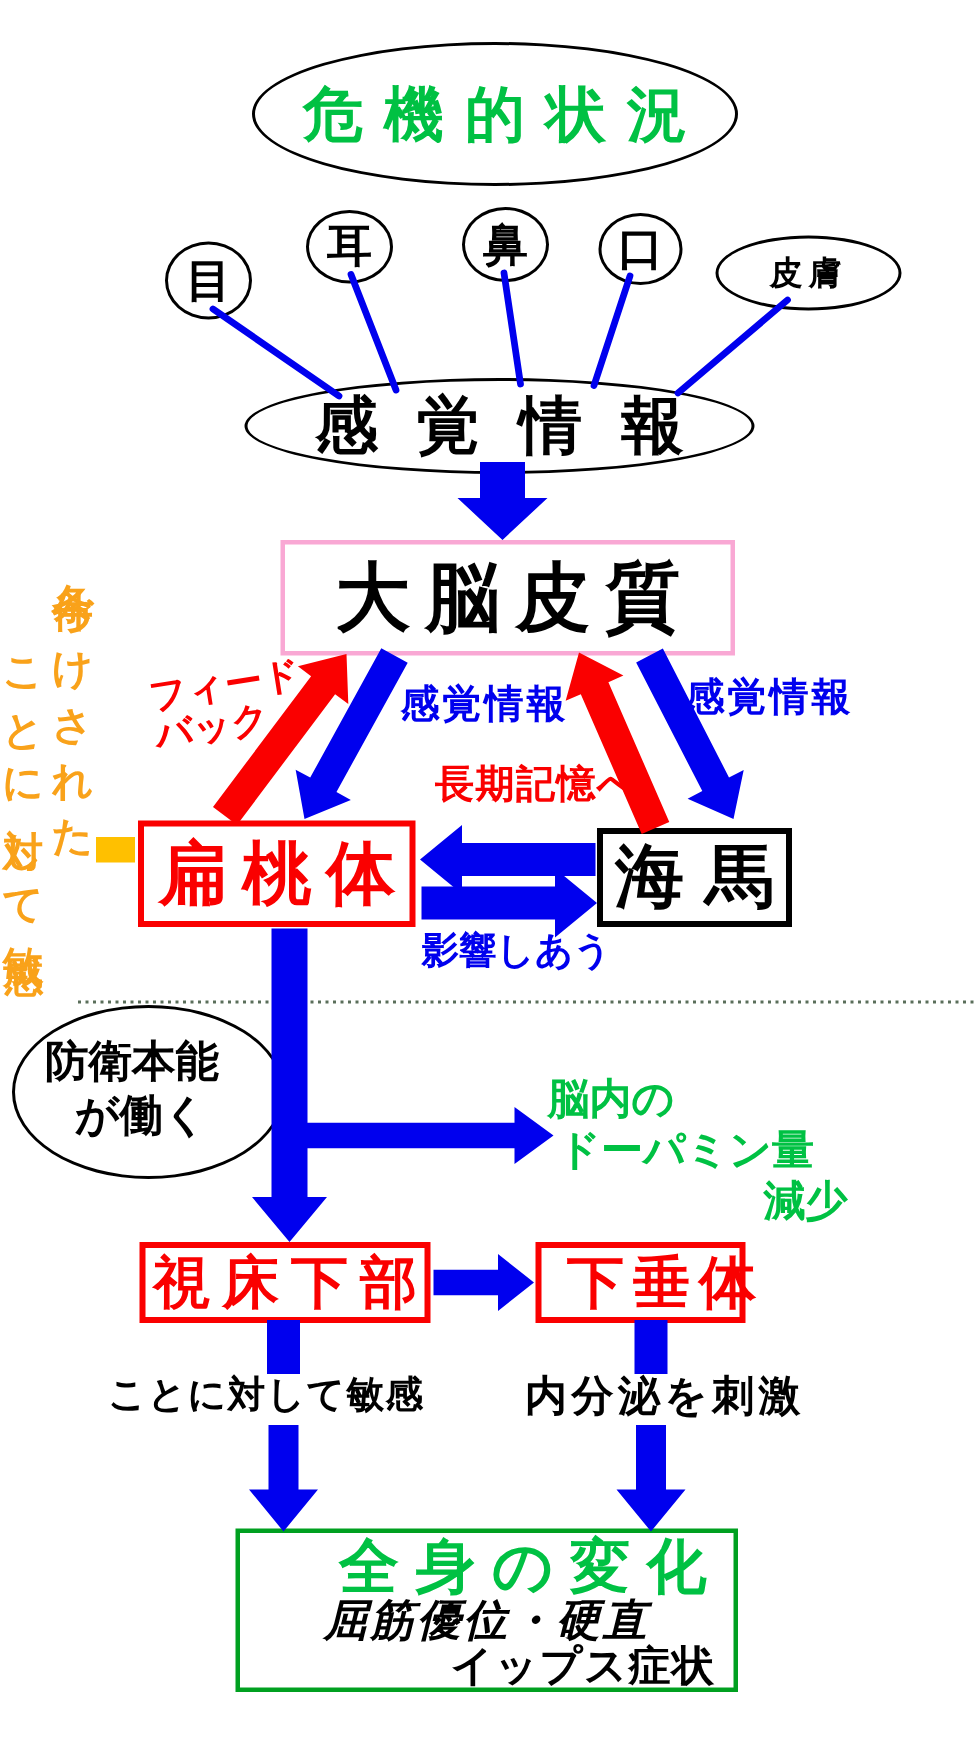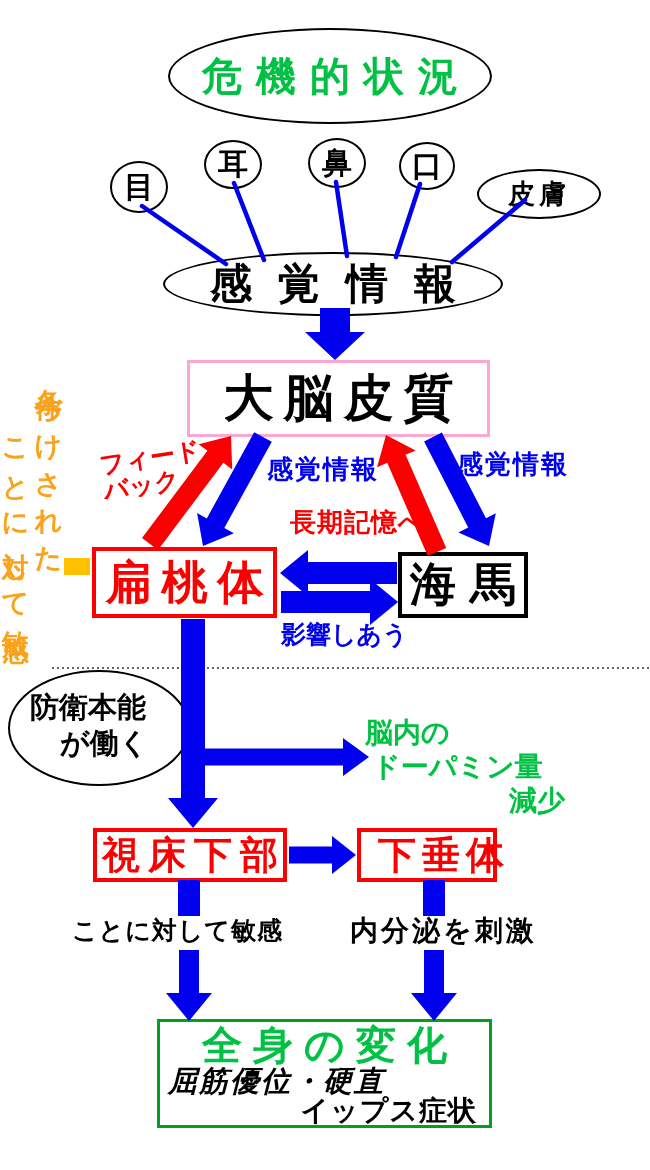--- a/index.html
+++ b/index.html
@@ -42,21 +42,21 @@
   </div>
   <div class="ell" style="left:204px;top:140px;width:54px;height:45px;font-size:30px;">
     <span>耳</span>
   </div>
   <div class="ell" style="left:308px;top:138px;width:54px;height:46px;font-size:30px;">
     <span>鼻</span>
   </div>
   <div class="ell" style="left:399px;top:142px;width:52px;height:44px;font-size:30px;">
     <span>口</span>
   </div>
-  <div class="ell" style="left:477px;top:169px;width:120px;height:46px;font-size:27px;">
+  <div class="ell" style="left:477px;top:157px;width:120px;height:46px;font-size:22px;">
     <span style="letter-spacing:4px;">皮膚</span>
   </div>
 
   <div class="ell" style="left:163px;top:252px;width:336px;height:60px;border-width:2px;">
     <span style="font-size:42px;letter-spacing:26px;text-indent:26px;">感覚情報</span>
   </div>
 
   <div class="box" style="left:187px;top:360px;width:303px;height:77px;border:3px solid #f9a8d4;">
     <span style="font-size:50px;letter-spacing:10px;text-indent:10px;">大脳皮質</span>
   </div>
@@ -76,41 +76,41 @@
 
   <div class="box" style="left:398px;top:552px;width:130px;height:66px;border:4px solid #000;">
     <span style="font-size:46px;letter-spacing:14px;text-indent:14px;">海馬</span>
   </div>
 
   <div class="lbl vert t-orange" style="left:34px;top:367px;font-size:27px;letter-spacing:6px;">条件づけされた</div>
   <div class="lbl vert t-orange" style="left:1px;top:420px;font-size:27px;letter-spacing:6px;">ことに対して敏感</div>
 
   <div class="ell" style="left:8px;top:670px;width:178px;height:112px;flex-direction:column;align-items:flex-start;font-family:Liberation Mono, monospace;">
     <div style="font-size:29px;line-height:36px;margin-left:20px;">防衛本能</div>
-    <div style="font-size:29px;line-height:36px;margin-left:50px;">が働く</div>
+    <div style="font-size:29px;line-height:36px;margin-left:40px;">が働く</div>
   </div>
 
   <div class="lbl t-green" style="left:365px;top:716px;width:200px;font-size:28px;line-height:34px;">
     <div>脳内の</div>
     <div style="margin-left:7px;">ドーパミン量</div>
     <div style="text-align:right;">減少</div>
   </div>
 
   <div class="box" style="left:93px;top:828px;width:194px;height:54px;border:4px solid var(--red,#fa0000);">
     <span class="t-red" style="font-size:38px;letter-spacing:8px;text-indent:8px;">視床下部</span>
   </div>
 
   <div class="box" style="left:357px;top:828px;width:140px;height:54px;border:4px solid var(--red,#fa0000);">
     <span class="t-red" style="font-size:38px;letter-spacing:6px;text-indent:6px;padding-left:28px;">下垂体</span>
   </div>
 
   <div class="lbl" style="left:72px;top:917px;font-size:25px;letter-spacing:1px;">ことに対して敏感</div>
   <div class="lbl" style="left:350px;top:916px;font-size:28px;letter-spacing:3px;">内分泌を刺激</div>
 
-  <div class="box" style="left:157px;top:1019px;width:335px;height:109px;border:3px solid var(--green-border,#00a020);flex-direction:column;align-items:stretch;justify-content:flex-start;">
+  <div class="box" style="left:157px;top:1019px;width:335px;height:109px;border:3px solid var(--green-border,#00a020);flex-direction:column;align-items:stretch;justify-content:flex-start;padding-left:48px;">
     <div class="t-green" style="font-size:40px;letter-spacing:11px;text-indent:11px;text-align:center;line-height:42px;margin-top:2px;">全身の変化</div>
     <div style="font-size:29px;letter-spacing:2px;line-height:30px;padding-left:8px;font-style:italic;">屈筋優位・硬直</div>
     <div style="font-size:28px;letter-spacing:1px;line-height:30px;text-align:right;padding-right:12px;">イップス症状</div>
   </div>
 
   <svg id="arrow-layer" class="layer" width="650" height="1170" viewBox="0 0 650 1170">
 
     <line class="thin" x1="142" y1="206" x2="226" y2="264"></line>
     <line class="thin" x1="234" y1="183" x2="264" y2="260"></line>
     <line class="thin" x1="336" y1="182" x2="347" y2="256"></line>

